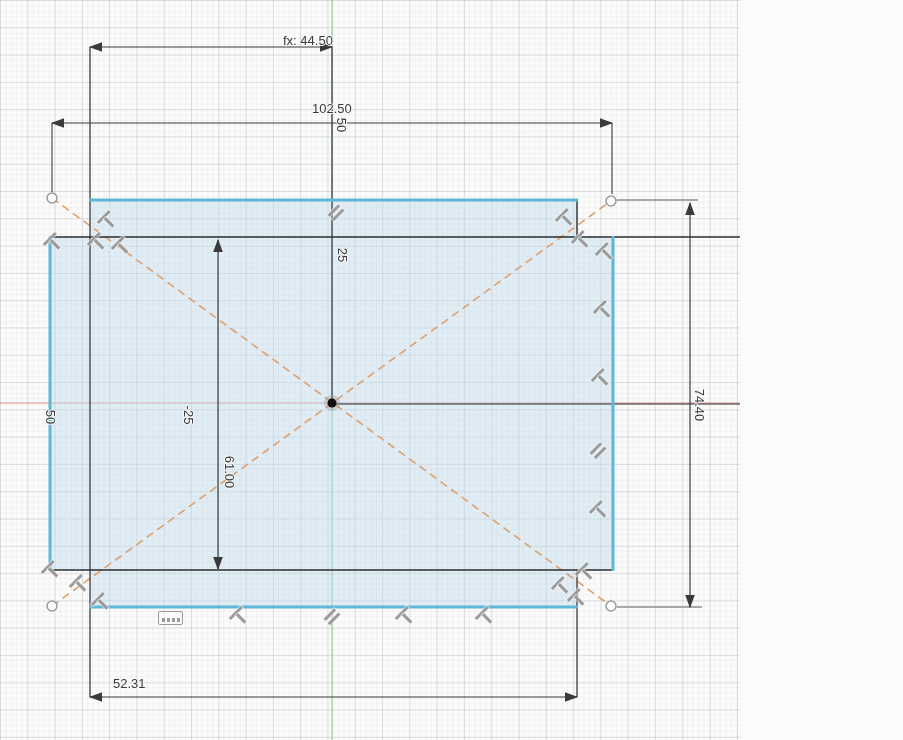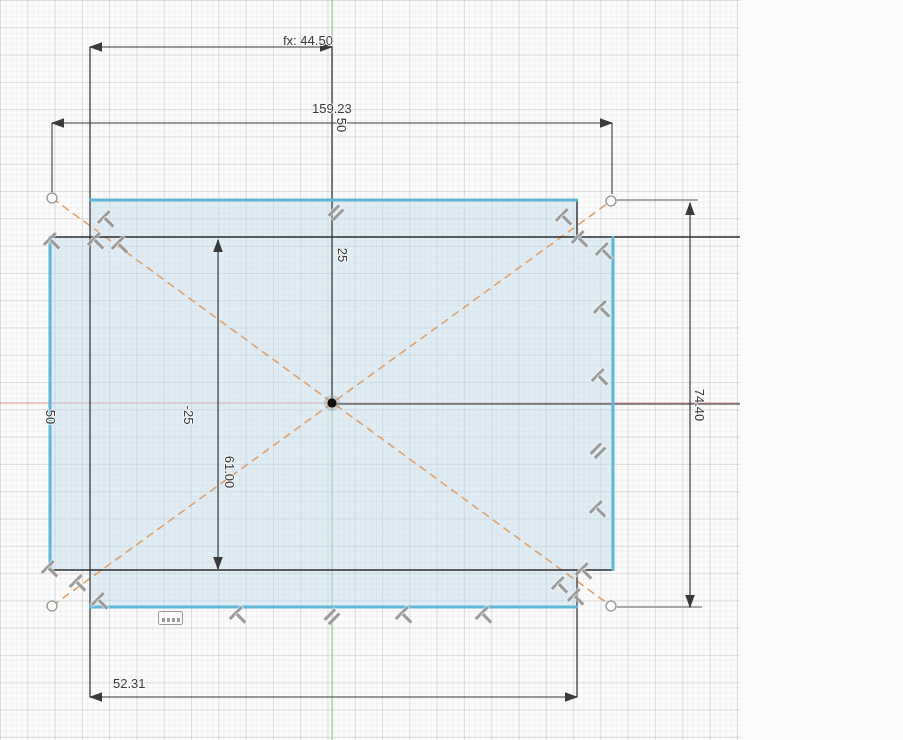--- a/index.html
+++ b/index.html
@@ -83,21 +83,21 @@
     <circle cx="52" cy="198" r="5" fill="#fdfdfd" stroke="#9a9a9a" stroke-width="1.5"></circle>
     <circle cx="611" cy="201" r="5" fill="#fdfdfd" stroke="#9a9a9a" stroke-width="1.5"></circle>
     <circle cx="52" cy="606" r="5" fill="#fdfdfd" stroke="#9a9a9a" stroke-width="1.5"></circle>
     <circle cx="611" cy="606" r="5" fill="#fdfdfd" stroke="#9a9a9a" stroke-width="1.5"></circle>
 
     <circle cx="332" cy="403" r="8" fill="rgba(150,150,150,0.35)"></circle>
     <circle cx="332" cy="403" r="4.5" fill="#111"></circle>
   </svg>
 
   <span class="dimtext" style="left:283px;top:33px;">fx: 44.50</span>
-  <span class="dimtext" style="left:312px;top:101px;">159.23</span>
+  <span class="dimtext" style="left:312px;top:101px;">102.50</span>
   <span class="dimtext vtext" style="left:341px;top:125px;">50</span>
   <span class="dimtext vtext" style="left:342px;top:255px;">25</span>
   <span class="dimtext vtext" style="left:188px;top:415px;">-25</span>
   <span class="dimtext vtext" style="left:50px;top:417px;">50</span>
   <span class="dimtext vtext" style="left:229px;top:472px;">61.00</span>
   <span class="dimtext vtext" style="left:699px;top:405px;">74.40</span>
   <span class="dimtext vtext-ccw" style="left:847px;top:376px;">fx: 30.50</span>
   <span class="dimtext" style="left:113px;top:676px;">52.31</span>
 
   <div class="icon icon-par" style="left:326px;top:202px;">

